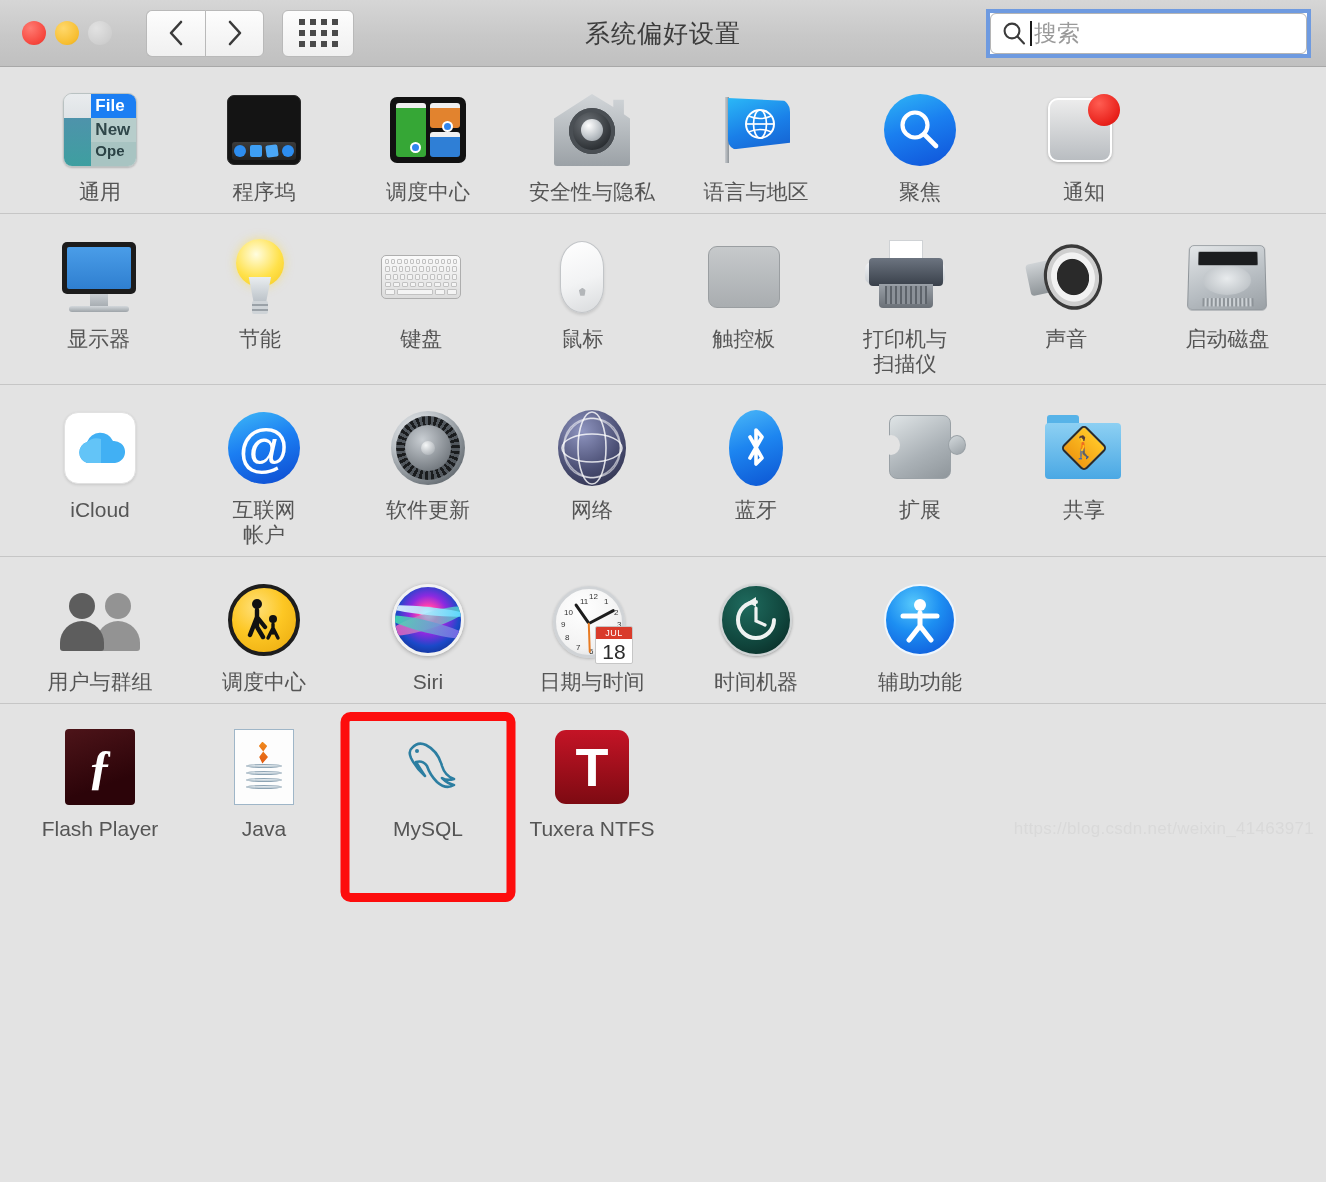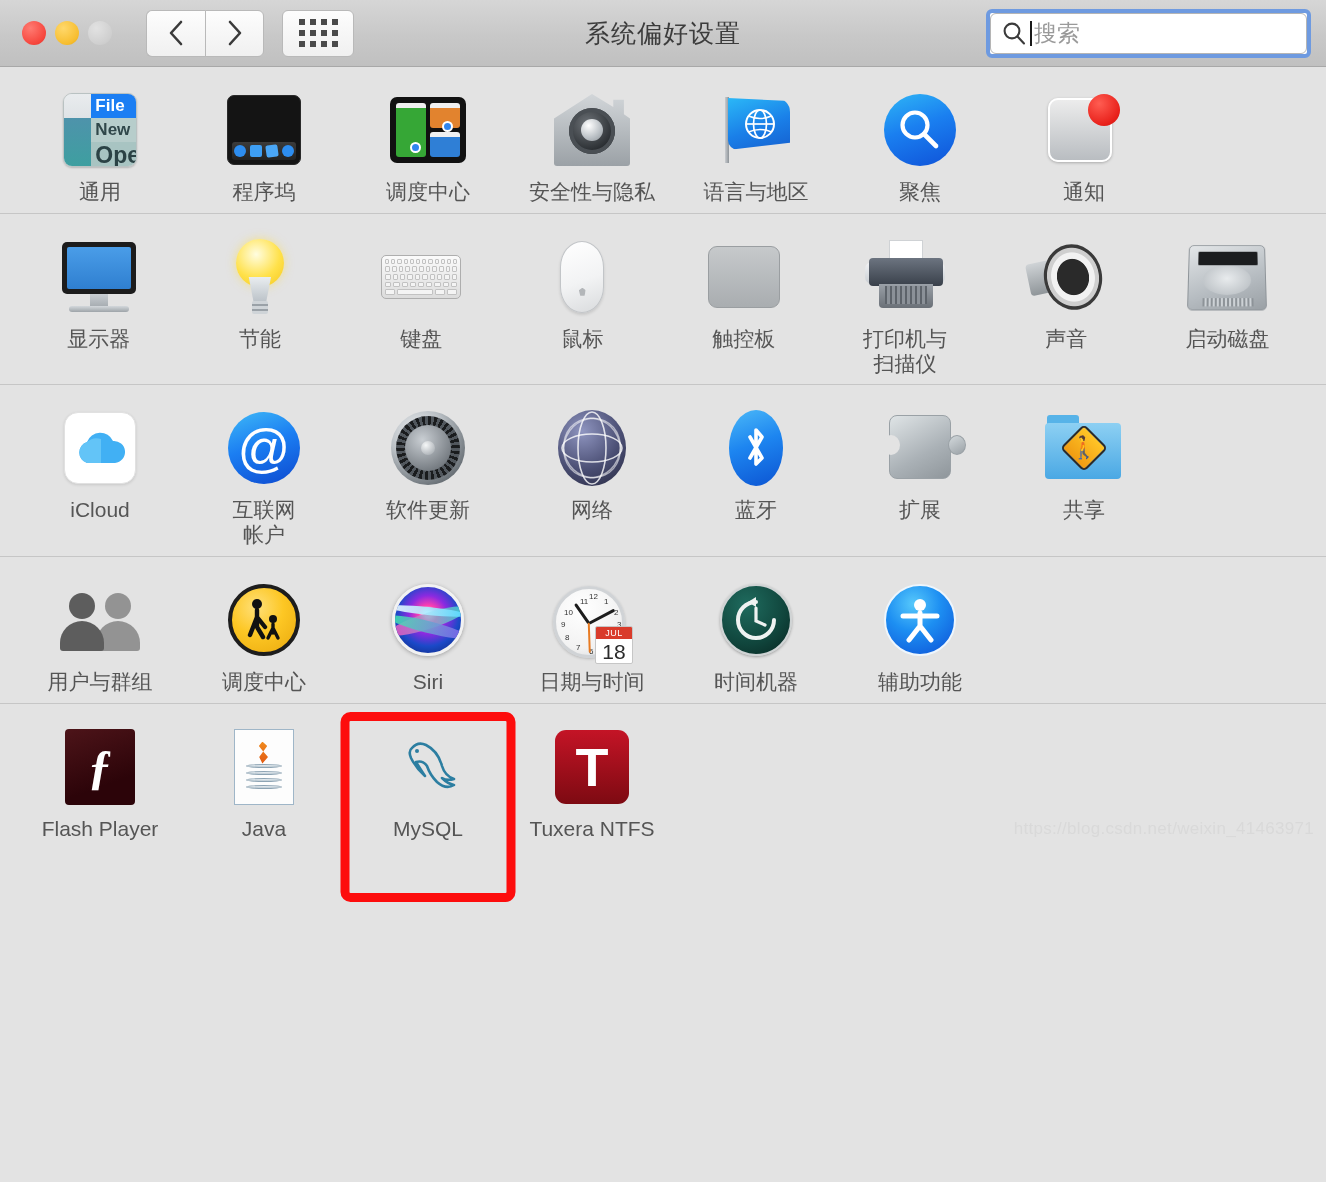--- a/index.html
+++ b/index.html
@@ -56,21 +56,21 @@
     position: absolute; left: 0; right: 0; top: 0; bottom: 0;
     display: flex; align-items: center; justify-content: center;
     font-size: 25px; color: #3c3c3c; font-weight: 500;
     letter-spacing: 1px;
     pointer-events: none;
   }
 
   .search-wrap {
     position: absolute; right: 15px; top: 9px;
     width: 325px; height: 49px;
-    border: 4px solid #6e9ae0; border-radius: 6px;
+    border: 4px solid #6e9ae0; border-radius: 0;
     background: #fff;
     padding: 0;
     display: flex; align-items: center;
   }
   .search-inner {
     width: 100%; height: 100%;
     border: 1px solid #b5b5b5; border-radius: 6px;
     background: #fff;
     display: flex; align-items: center;
     padding-left: 10px;
@@ -131,21 +131,21 @@
   .ico-general {
     width: 74px; height: 74px; border-radius: 9px; overflow: hidden;
     border: 1px solid #b9c2c2;
     display: grid; grid-template-columns: 38% 62%; grid-template-rows: 34% 33% 33%;
     box-shadow: 0 1px 2px rgba(0,0,0,.2);
   }
   .gq1 { background: linear-gradient(#e9ecee,#dfe3e6); }
   .gq2 { background: #1b7ef3; color:#fff; font-size: 17px; font-weight: bold; display:flex; align-items:center; padding-left:4px; }
   .gq3 { background: linear-gradient(#4e93ab,#3e9fa0); grid-row: 2 / span 2; }
   .gq4 { background: #b7cdcb; color:#30474a; font-size:17px; font-weight:bold; display:flex; align-items:center; padding-left:4px;}
-  .gq5 { background: #a8c4c2; color:#2b4245; font-size:23px; font-weight:bold; display:flex; align-items:flex-start; padding-left:4px; overflow:hidden;}
+  .gq5 { background: #a8c4c2; color:#2b4245; font-size:15px; font-weight:bold; display:flex; align-items:flex-start; padding-left:4px; overflow:hidden;}
 
   
   .ico-desktop { width: 80px; height: 68px; position: relative; }
   .dk-back {
     position: absolute; right: 0; bottom: 0; width: 62px; height: 50px; border-radius: 5px;
     background: linear-gradient(135deg,#7d5fd0,#b866d6 50%, #c77fd8);
   }
   .dk-front {
     position: absolute; left: 0; top: 0; width: 64px; height: 52px; border-radius: 5px;
     background: #54a3f7; border: 1px solid #4a91da; overflow: hidden;

